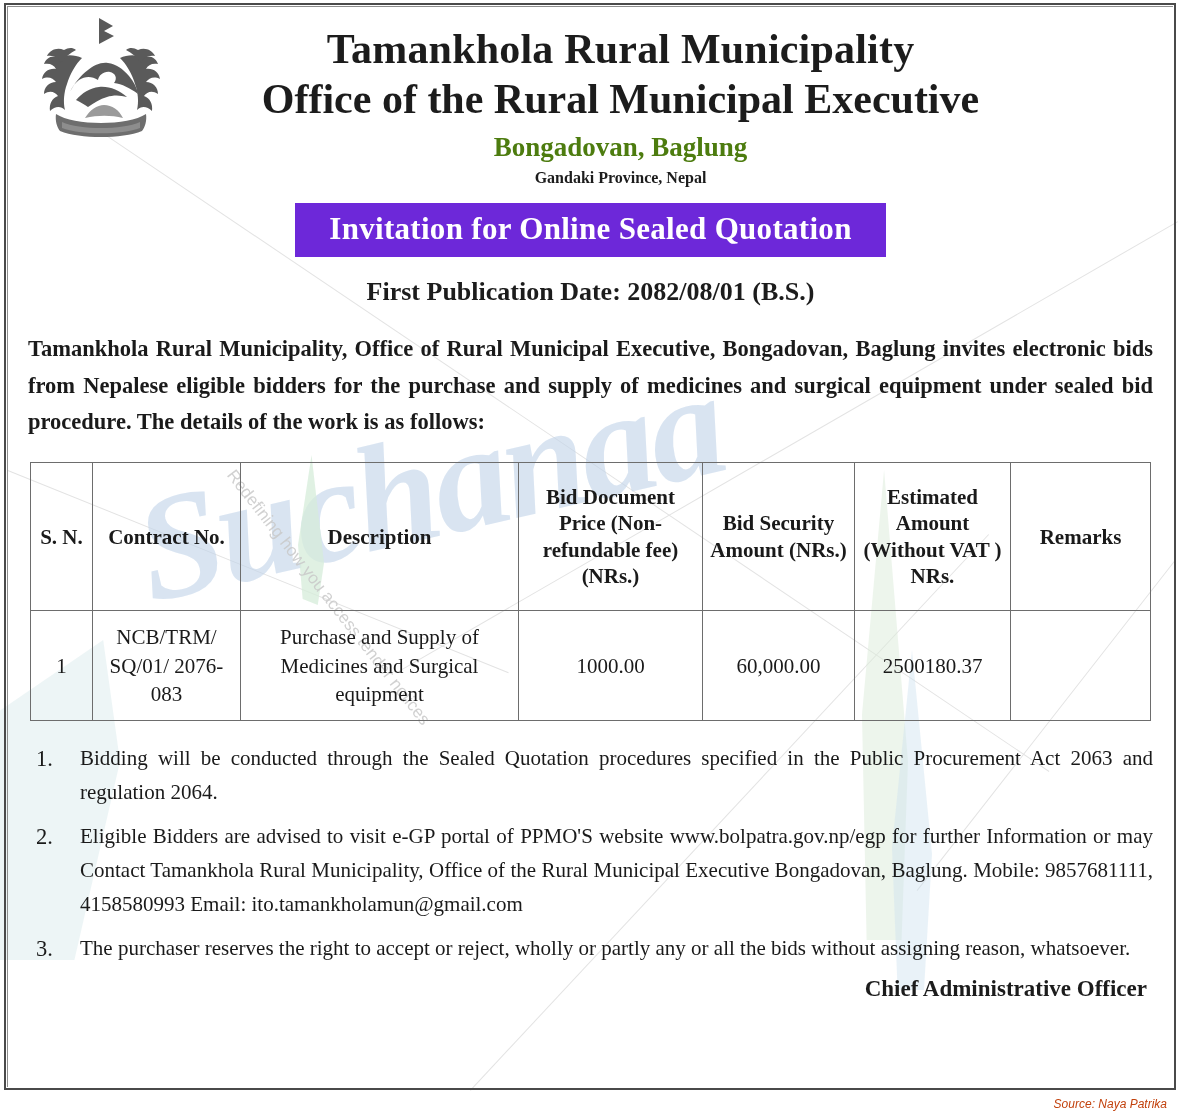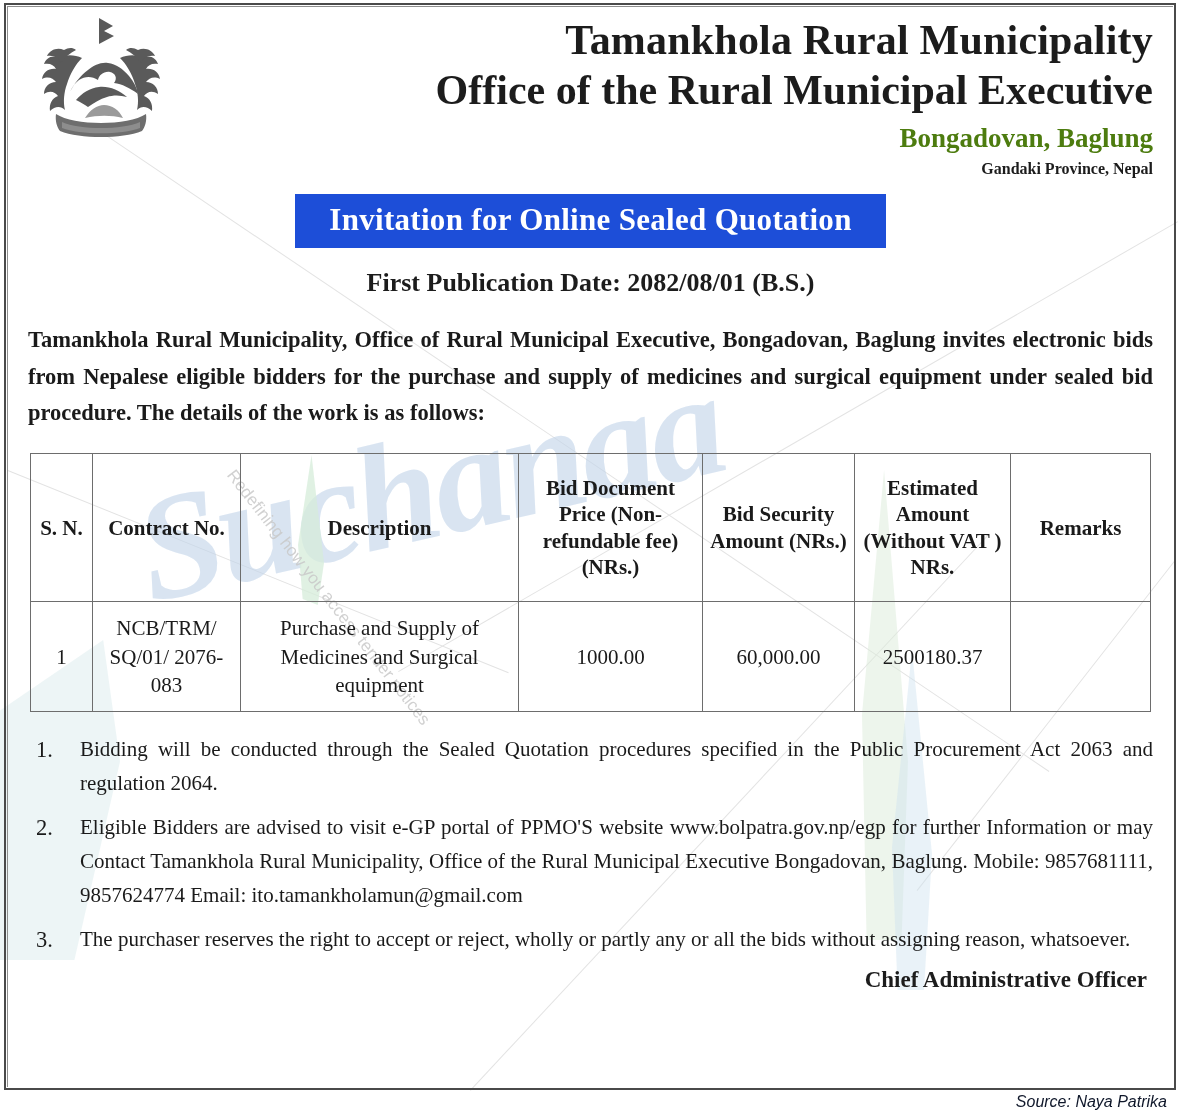--- a/index.html
+++ b/index.html
@@ -113,22 +113,22 @@
 
   
   .content {
     position: relative;
     z-index: 2;
     padding: 0 28px;
   }
 
   .header-band {
     position: relative;
-    padding-top: 16px;
-    text-align: right;
+    padding-top: 25px;
+    text-align: center;
   }
   .emblem {
     position: absolute;
     left: 2px; top: 14px;
     width: 142px; height: 132px;
   }
   .org-line1 {
     font-size: 42px;
     font-weight: 700;
     letter-spacing: .2px;
@@ -154,21 +154,21 @@
     font-size: 16px;
     font-weight: 700;
     margin-top: 6px;
     padding-left: 60px;
     color: #1c1c1c;
   }
 
   .banner-wrap { text-align: center; margin-top: 16px; }
   .banner {
     display: inline-block;
-    background: #1d4ed8;
+    background: #6d28d9;
     color: #ffffff;
     font-size: 31px;
     font-weight: 700;
     padding: 8px 34px 10px 34px;
     letter-spacing: .3px;
   }
 
   .pubdate {
     text-align: center;
     font-size: 26px;
@@ -251,24 +251,24 @@
     text-align: right;
     font-size: 23px;
     font-weight: 700;
     color: #1c1c1c;
     padding-right: 6px;
   }
 
   .source {
     position: absolute;
     right: 14px; bottom: 6px;
-    font-size: 16px;
+    font-size: 12px;
     font-style: italic;
     font-family: "Liberation Sans", sans-serif;
-    color: #0f172a;
+    color: #c2410c;
     z-index: 3;
   }
 </style>
 </head>
 <body>
 
 <div class="page">
 
   <div class="watermark">
     <div class="wm-line wm-l1"></div>
@@ -355,21 +355,21 @@
           <td>1000.00</td>
           <td>60,000.00</td>
           <td>2500180.37</td>
           <td></td>
         </tr>
       </tbody>
     </table>
 
     <ol class="notes">
       <li>Bidding will be conducted through the Sealed Quotation procedures specified in the Public Procurement Act 2063 and regulation 2064.</li>
-      <li>Eligible Bidders are advised to visit e-GP portal of PPMO'S website www.bolpatra.gov.np/egp for further Information or may Contact Tamankhola Rural Municipality, Office of the Rural Municipal Executive Bongadovan, Baglung. Mobile: 9857681111, 9857624774 Email: ito.tamankholamun@gmail.com</li>
+      <li>Eligible Bidders are advised to visit e-GP portal of PPMO'S website www.bolpatra.gov.np/egp for further Information or may Contact Tamankhola Rural Municipality, Office of the Rural Municipal Executive Bongadovan, Baglung. Mobile: 9857681111, 4158580993 Email: ito.tamankholamun@gmail.com</li>
       <li>The purchaser reserves the right to accept or reject, wholly or partly any or all the bids without assigning reason, whatsoever.</li>
     </ol>
 
     <div class="signature">Chief Administrative Officer</div>
   </div>
 
   <div class="source">Source: Naya Patrika</div>
 </div>
 
 </body></html>

